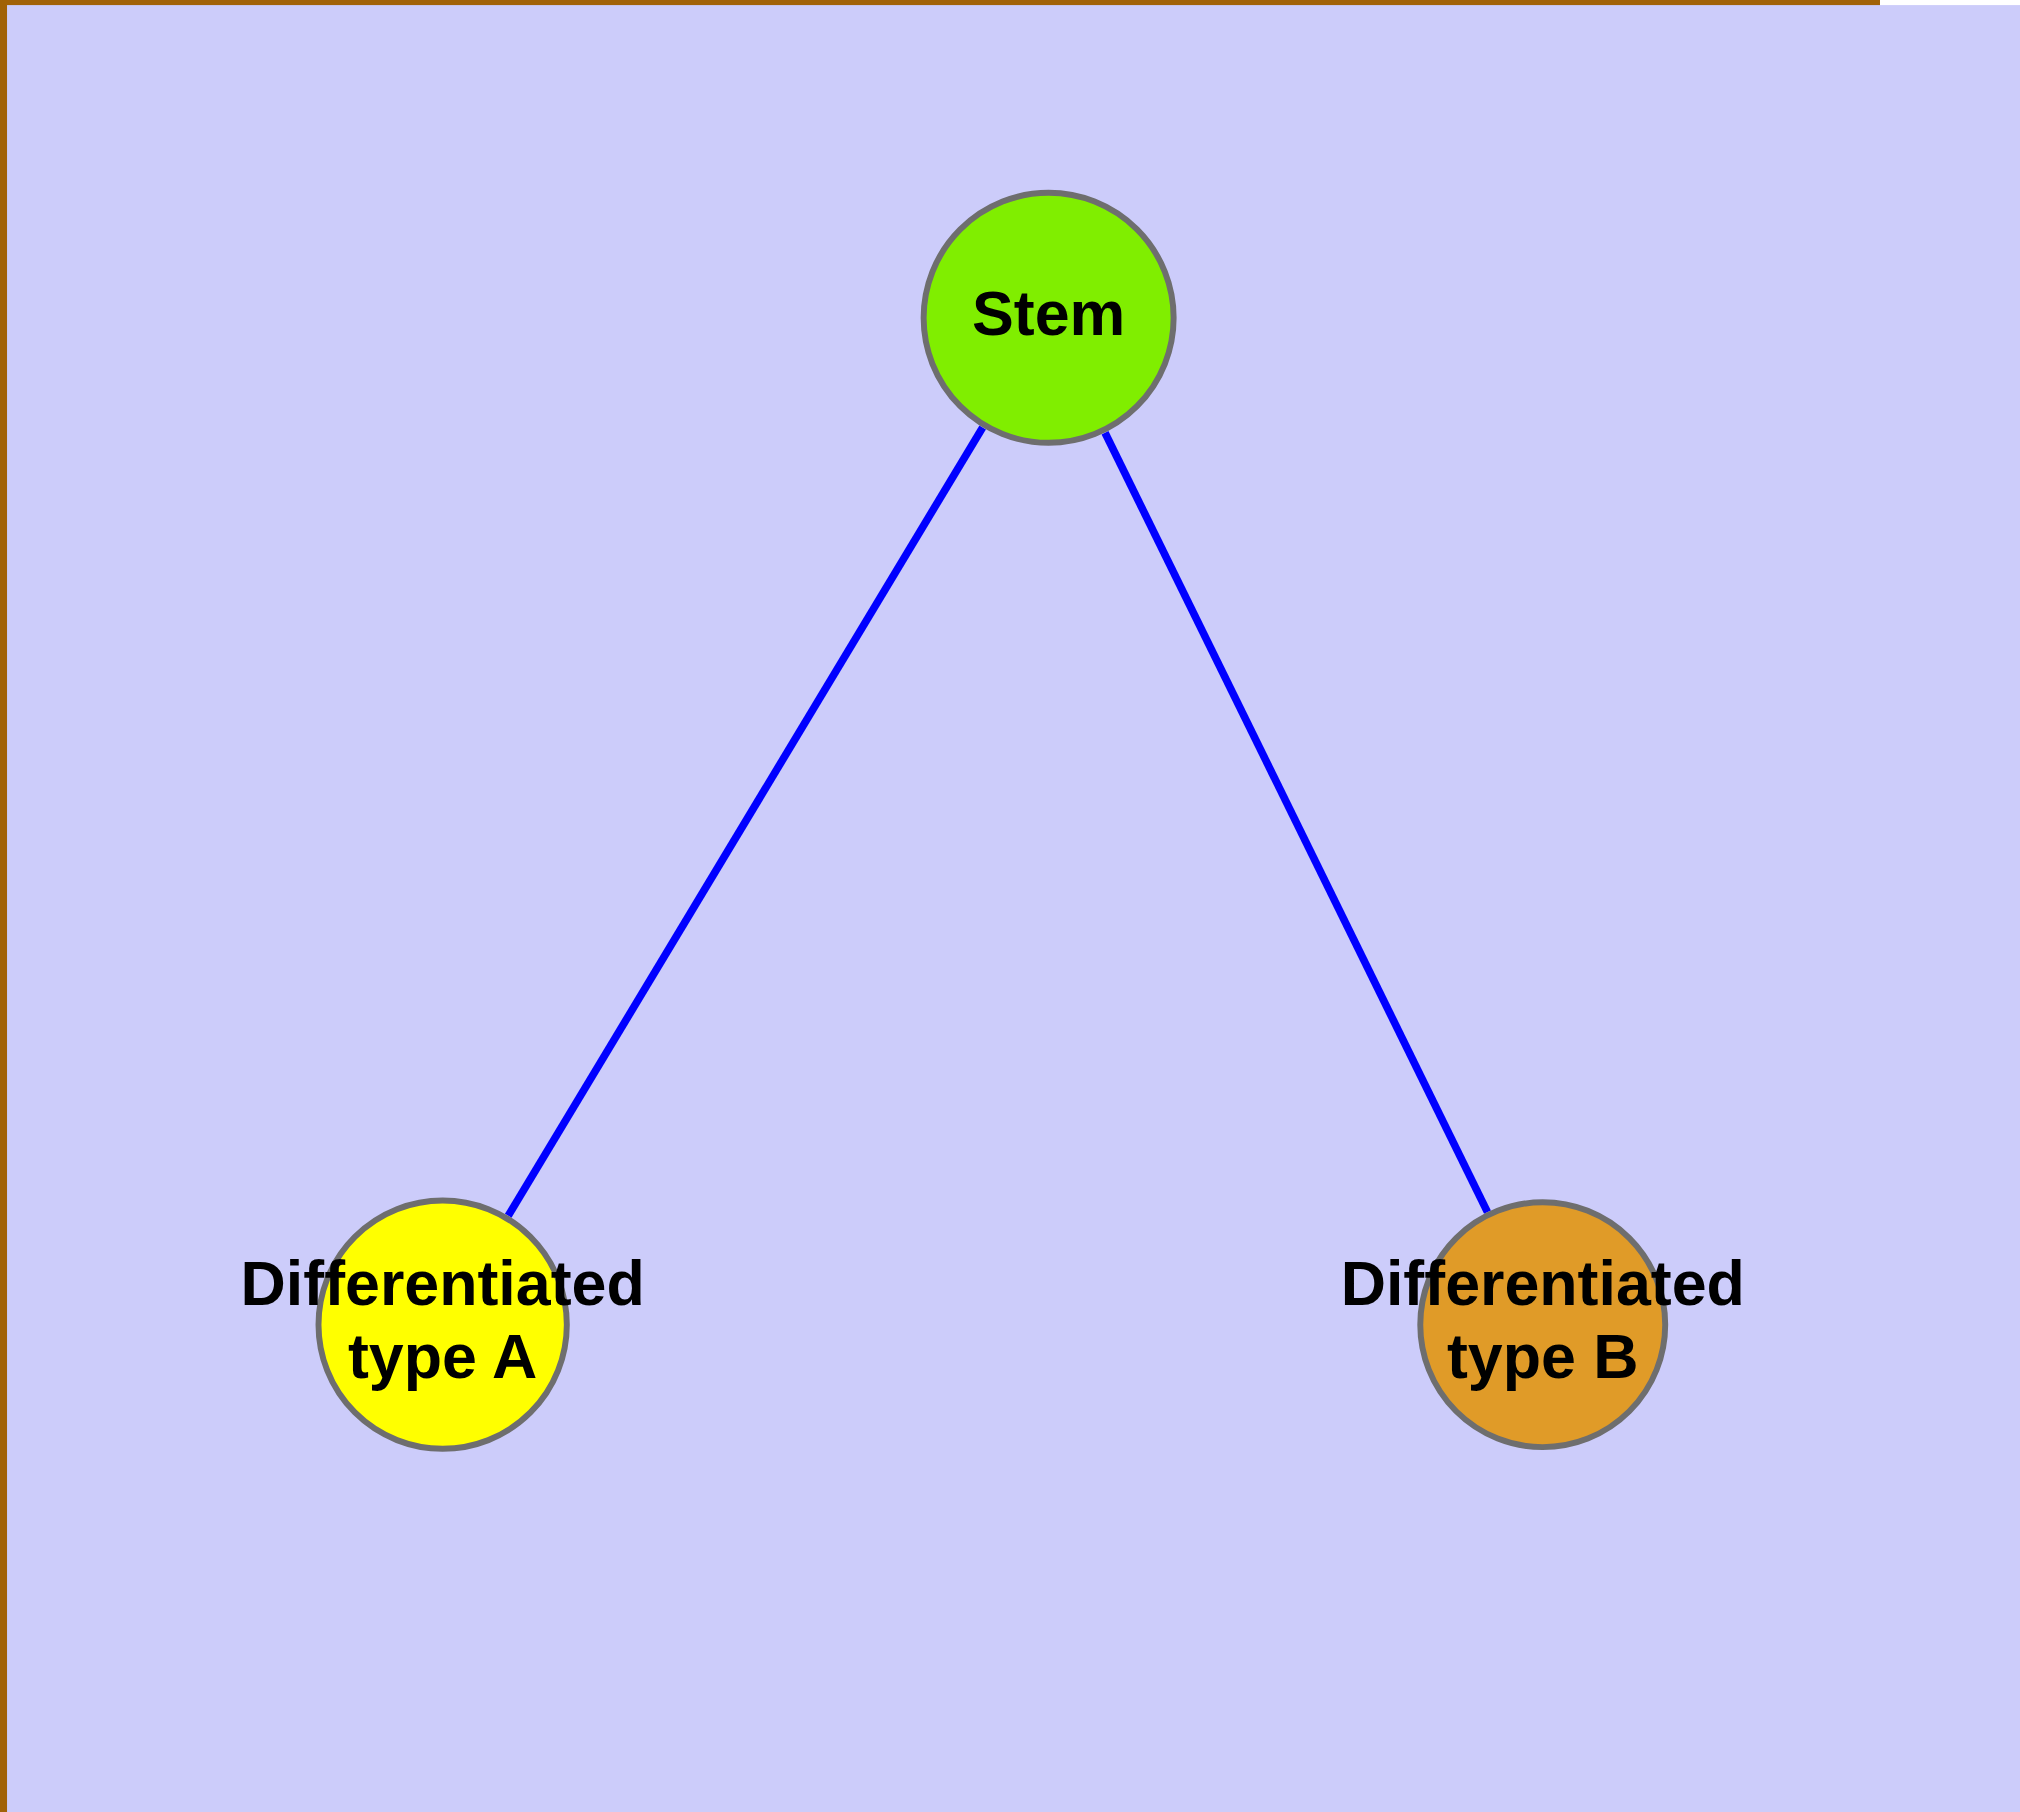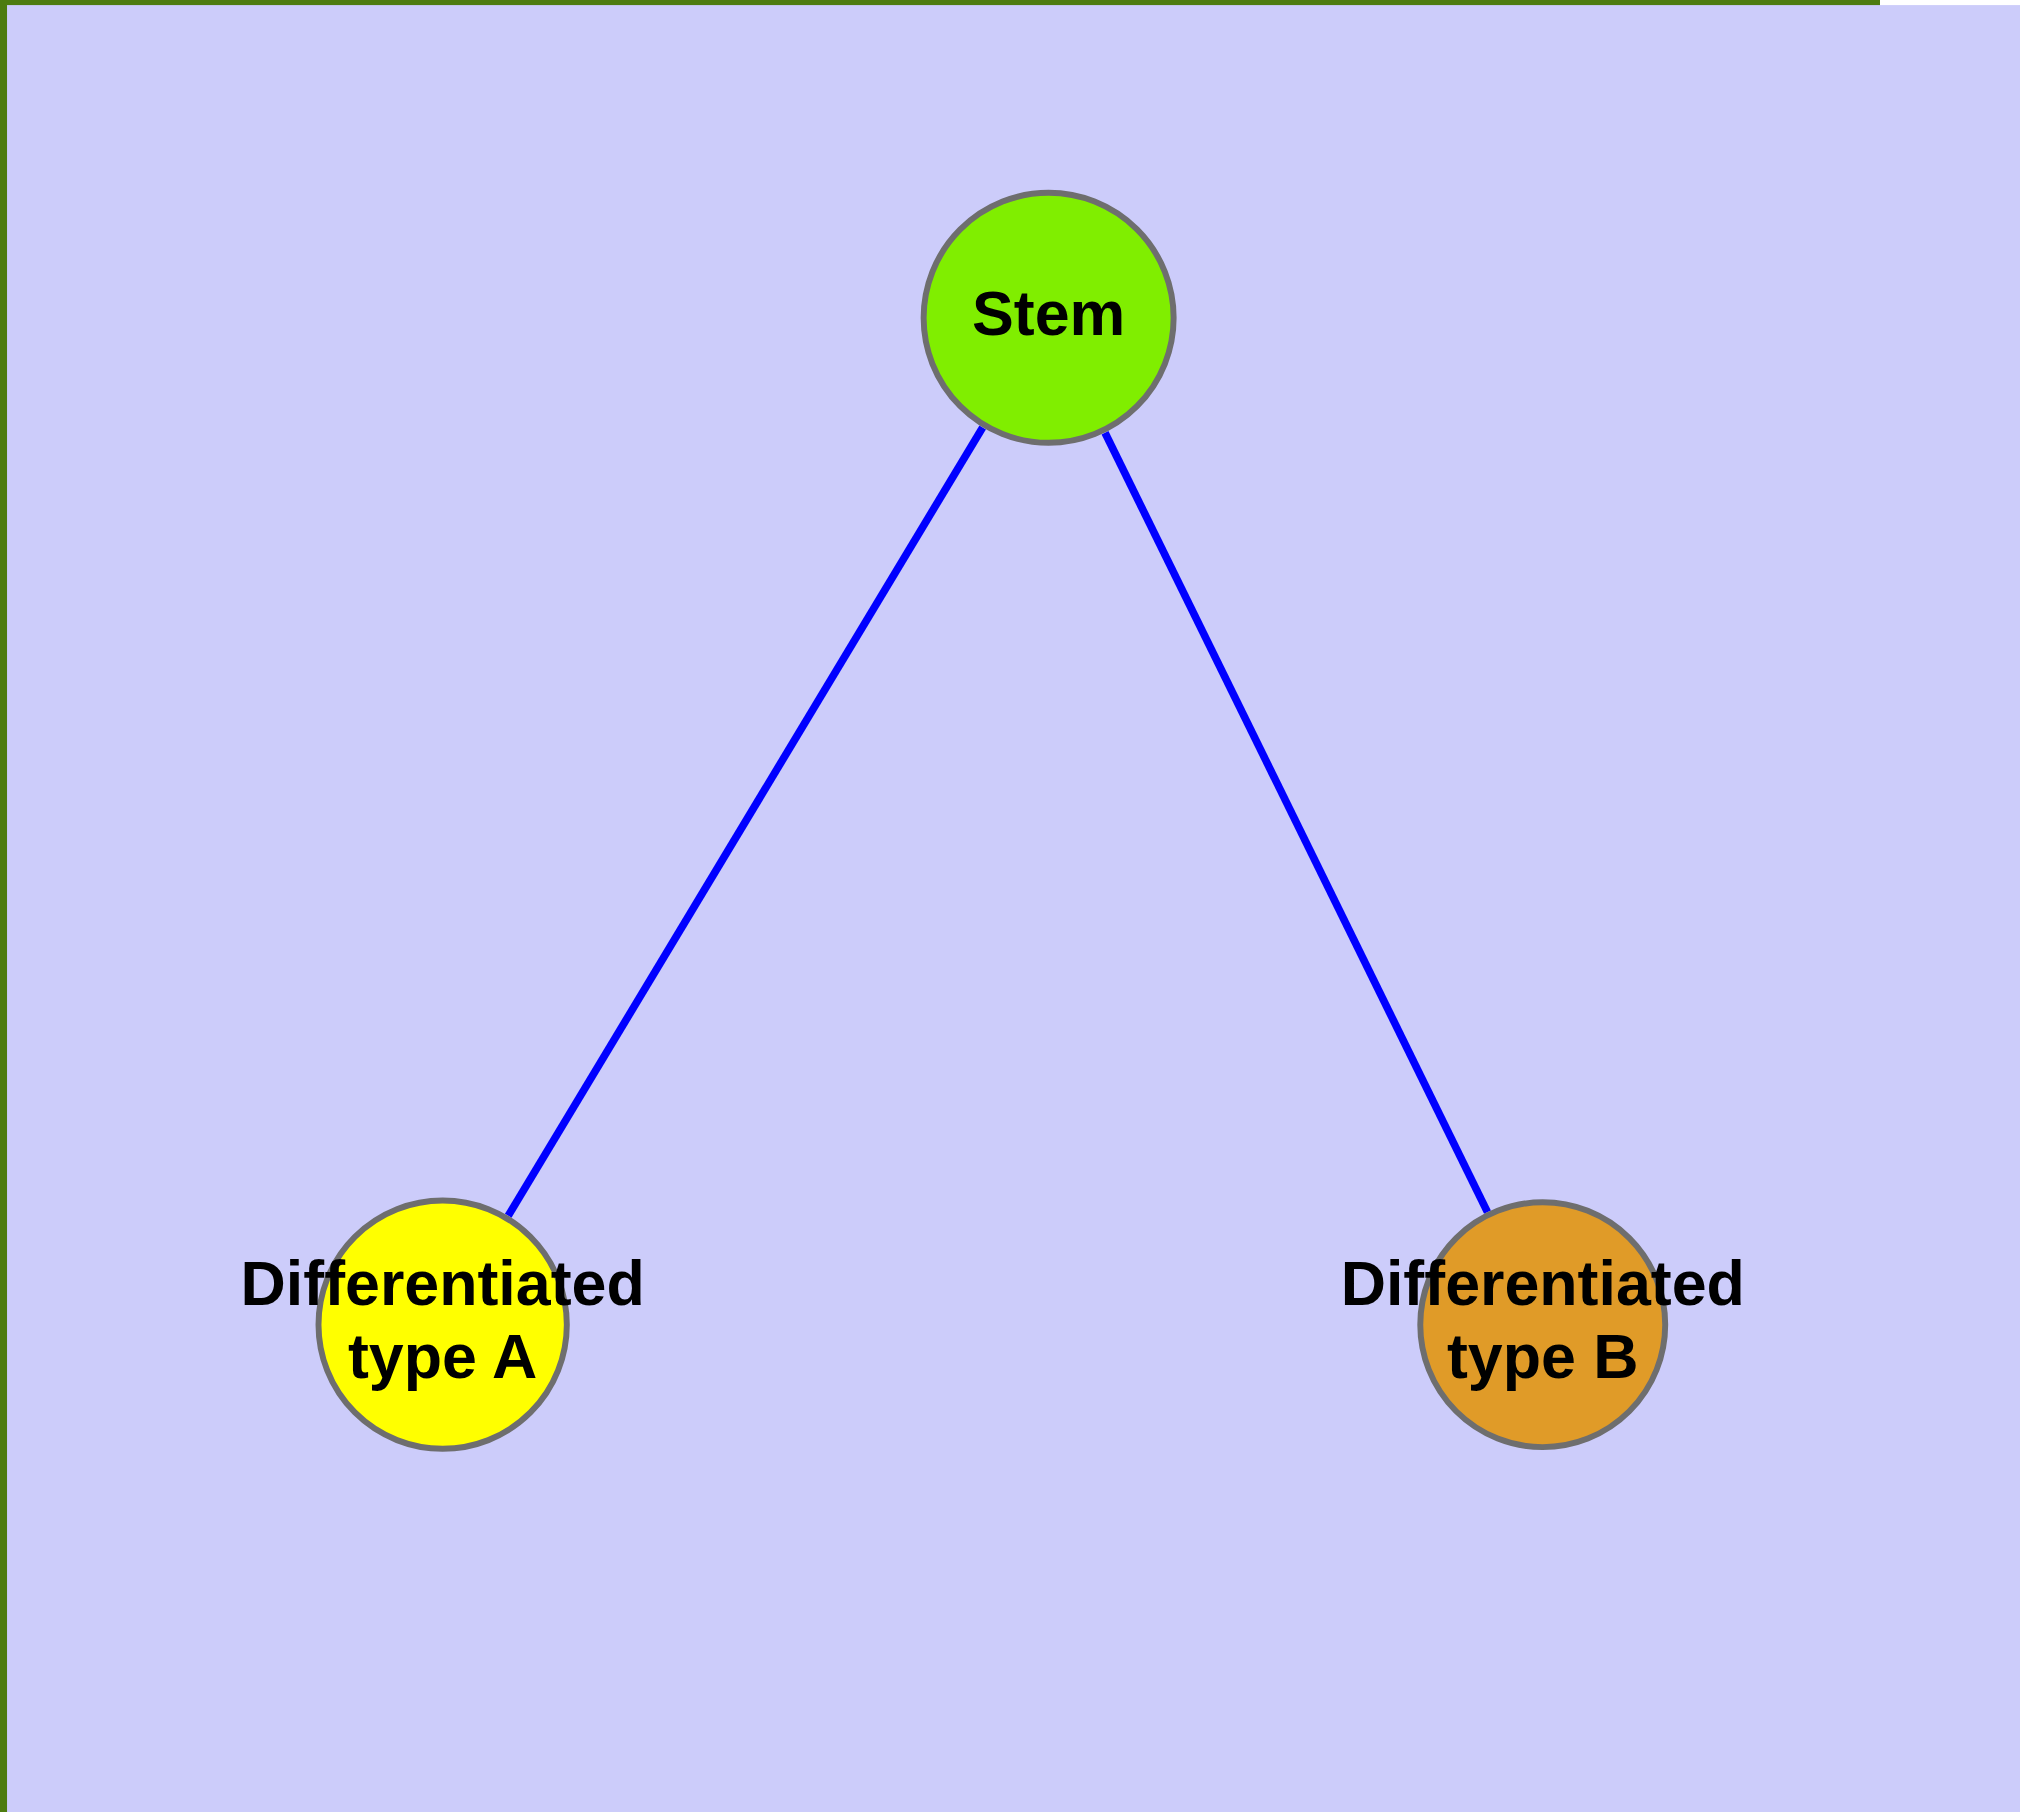--- a/index.html
+++ b/index.html
@@ -11,21 +11,21 @@
   body {
     width: 2021px;
     height: 1812px;
     overflow: hidden;
     font-family: "Liberation Sans", sans-serif;
   }
   #graph-canvas {
     position: relative;
     width: 1880px;
     height: 1812px;
-    background: #4d7c0f;
+    background: #a16207;
   }
   #graph-svg {
     position: absolute;
     top: 0;
     left: 0;
     width: 2021px;
     height: 1812px;
     display: block;
   }
   .node-label {

